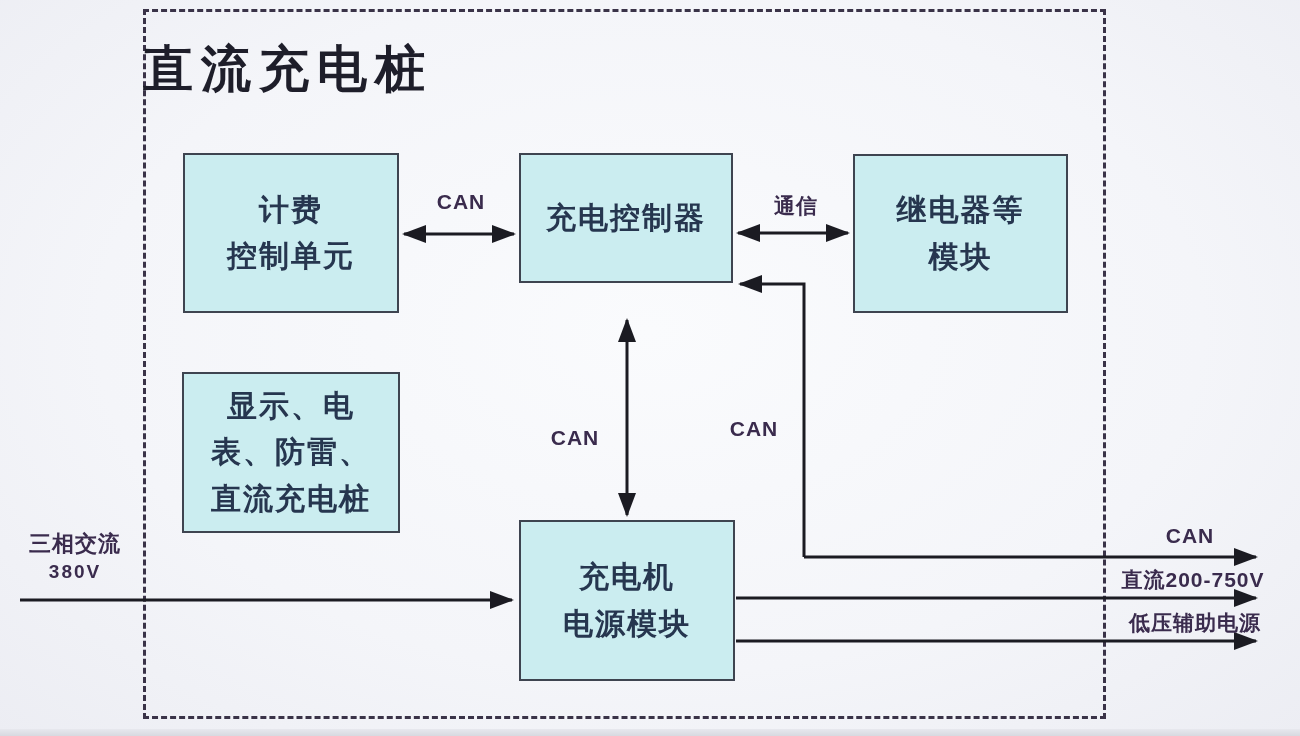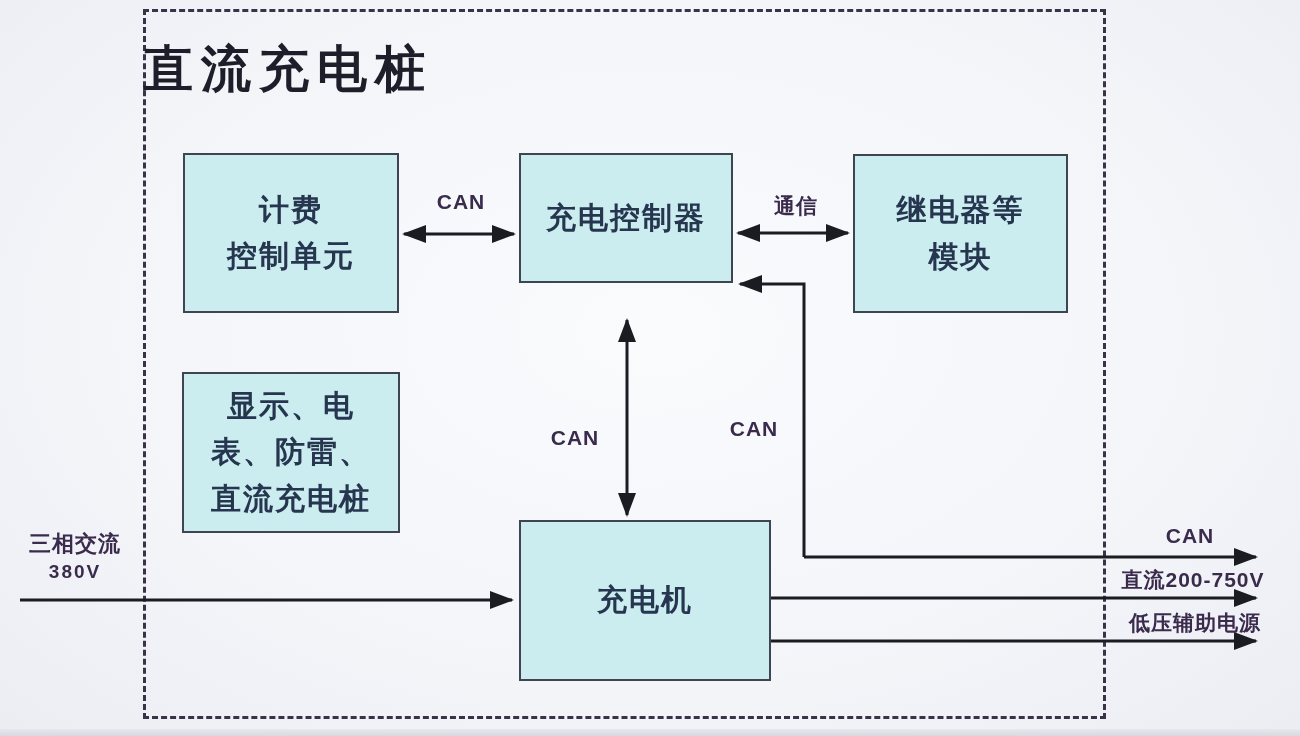--- a/index.html
+++ b/index.html
@@ -34,21 +34,21 @@
     border:2px solid #3e4450;
     box-sizing:border-box;
     display:flex;flex-direction:column;justify-content:center;align-items:center;
     color:#26364f;font-weight:bold;font-size:30px;letter-spacing:2px;
     line-height:1.55;text-align:center;
   }
   .node-billing{left:183px;top:153px;width:216px;height:160px;}
   .node-controller{left:519px;top:153px;width:214px;height:130px;}
   .node-insulation{left:853px;top:154px;width:215px;height:159px;}
   .node-peripherals{left:182px;top:372px;width:218px;height:161px;}
-  .node-power{left:519px;top:520px;width:252px;height:161px;}
+  .node-power{left:519px;top:520px;width:216px;height:161px;}
   .wires{position:absolute;left:0;top:0;width:1300px;height:736px;pointer-events:none;}
   .lbl{
     position:absolute;
     font-size:21px;font-weight:bold;color:#3a2b4d;
     text-align:center;letter-spacing:1px;
     white-space:nowrap;
   }
   .lbl-can-billing{left:411px;top:190px;width:100px;}
   .lbl-comm{left:746px;top:192px;width:100px;}
   .lbl-can-vertical{left:525px;top:426px;width:100px;}
@@ -110,20 +110,21 @@
   </div>
 
   <div class="node node-peripherals">
     <div>显示、电</div>
     <div>表、防雷、</div>
     <div>直流充电桩</div>
   </div>
 
   <div class="node node-power">
     <div>充电机</div>
+    <div>电源模块</div>
   </div>
 
   <div class="lbl lbl-can-billing">CAN</div>
   <div class="lbl lbl-comm">通信</div>
   <div class="lbl lbl-can-vertical">CAN</div>
   <div class="lbl lbl-can-branch">CAN</div>
   <div class="lbl lbl-can-out">CAN</div>
   <div class="lbl lbl-dc-out">直流200-750V</div>
   <div class="lbl lbl-aux-out">低压辅助电源</div>
 

